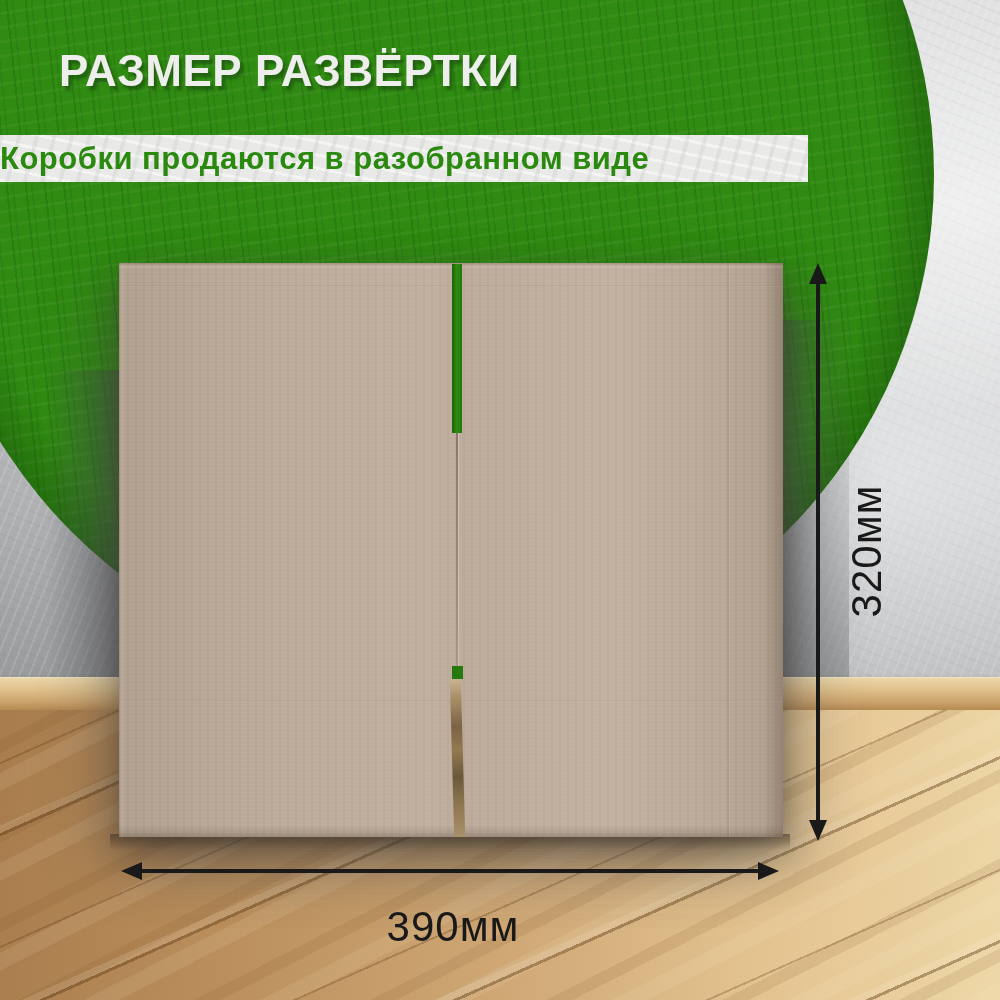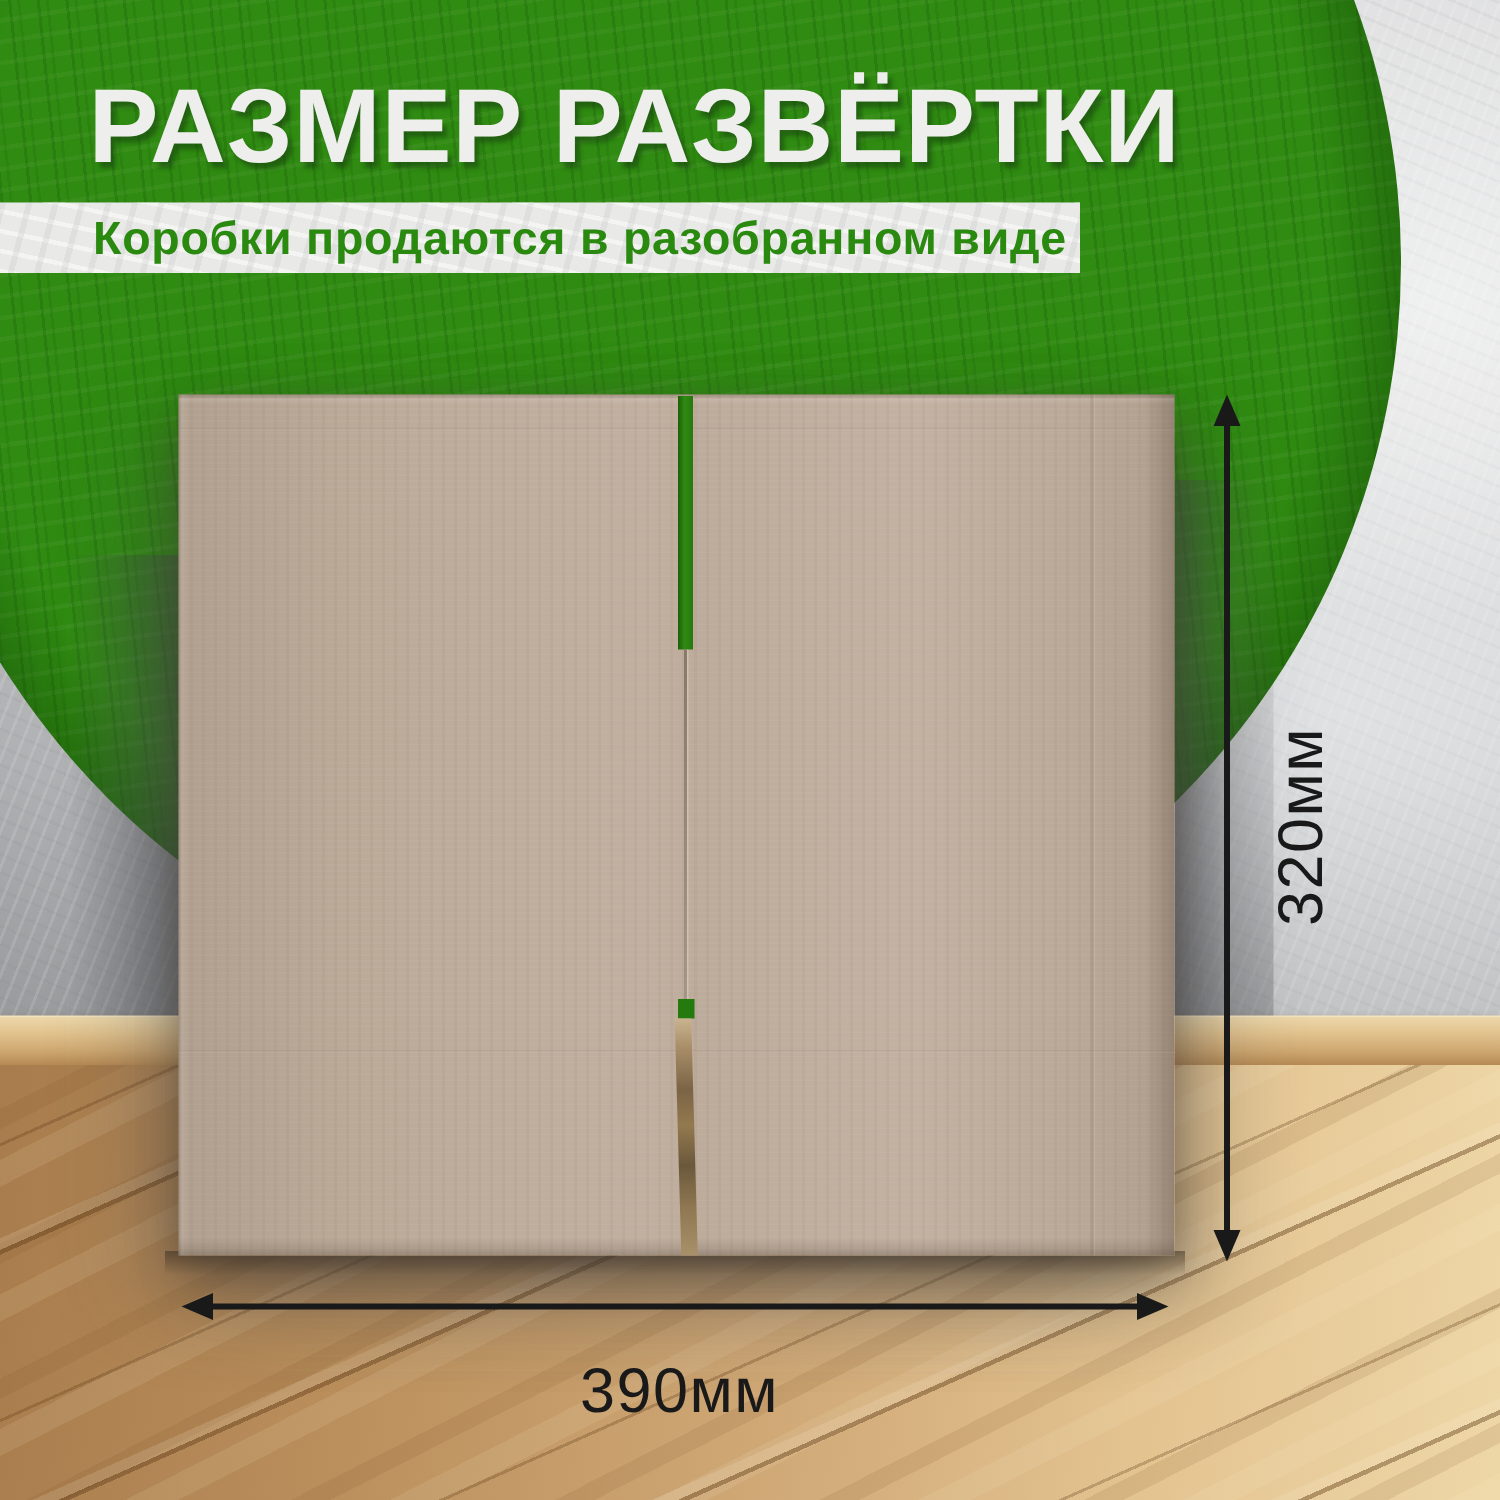--- a/index.html
+++ b/index.html
@@ -38,27 +38,27 @@
     background:
       radial-gradient(closest-side, rgba(0,0,0,0) 90%, rgba(10,45,5,.28) 100%),
       repeating-linear-gradient(84deg, rgba(12,52,6,.15) 0 2px, rgba(0,0,0,0) 2px 6px, rgba(18,64,8,.10) 6px 8px, rgba(0,0,0,0) 8px 19px),
       repeating-linear-gradient(171deg, rgba(255,255,255,.045) 0 3px, rgba(0,0,0,0) 3px 14px),
       #2f8b11;
   }
 
   
   .title {
     left:59px; top:49px; margin:0; line-height:1;
-    font-size:70px; font-weight:bold; letter-spacing:.5px;
+    font-size:44px; font-weight:bold; letter-spacing:.5px;
     color:#eeeeec; text-shadow:3px 4px 3px rgba(22,58,16,.5);
     white-space:nowrap;
   }
   .subtitle-strip {
-    left:0; top:135px; width:720px; height:47px;
-    display:flex; align-items:center; padding-left:62px;
+    left:0; top:135px; width:808px; height:47px;
+    display:flex; align-items:center; 
     background:
       repeating-linear-gradient(105deg, rgba(190,192,194,.25) 0 4px, rgba(0,0,0,0) 4px 17px),
       repeating-linear-gradient(12deg, rgba(255,255,255,.5) 0 3px, rgba(0,0,0,0) 3px 13px),
       #e9e9e7;
   }
   .subtitle-text {
     position:static; font-size:31px; font-weight:bold; letter-spacing:.5px;
     color:#2a890f; white-space:nowrap;
   }
 

